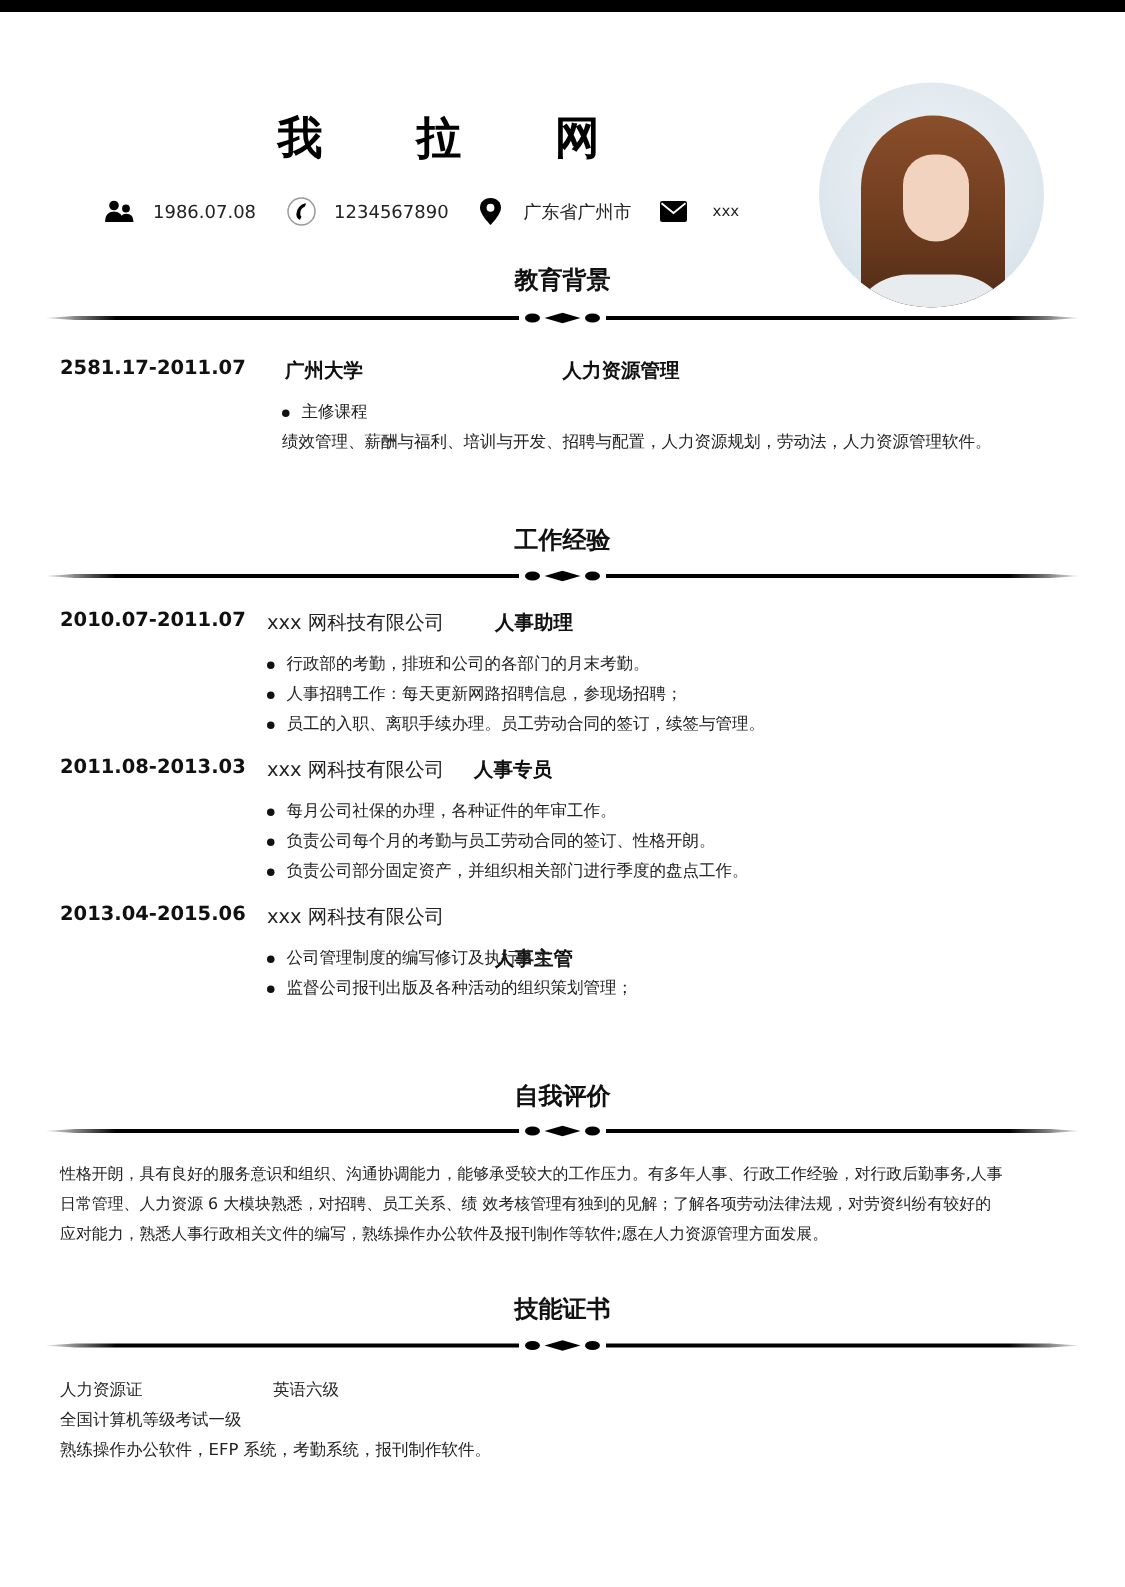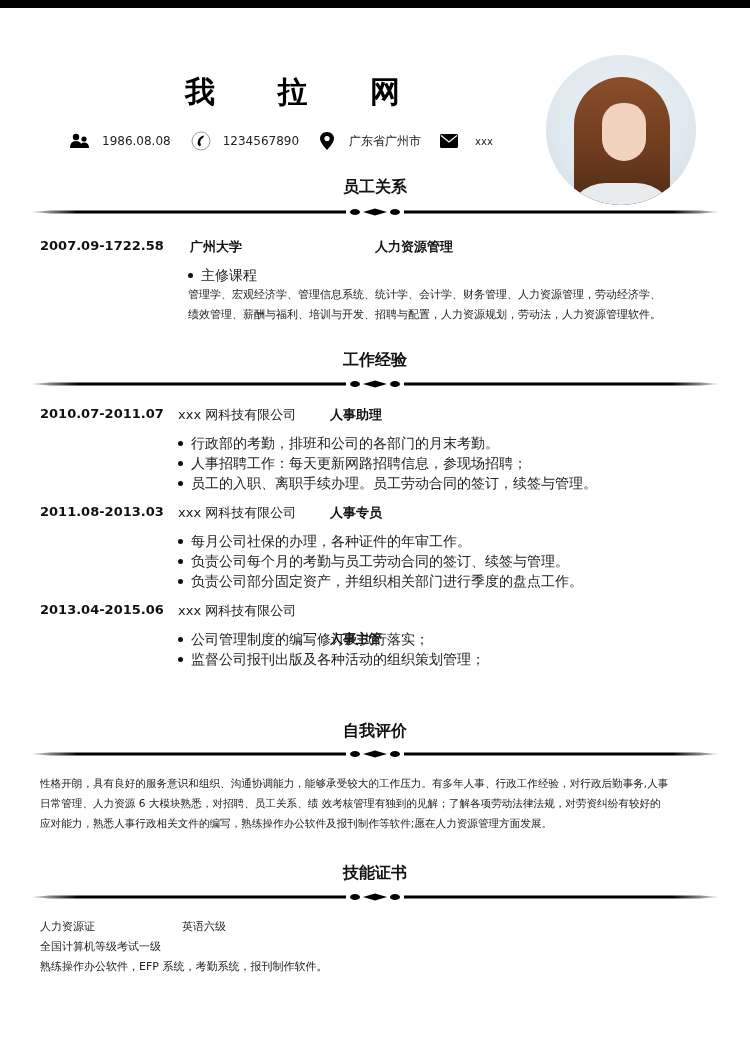--- a/index.html
+++ b/index.html
@@ -23,21 +23,21 @@
 
   .section-title { position: absolute; left: 0; width: 750px; text-align: center; font-size: 16px; font-weight: bold; color: #111; }
   .divider { position: absolute; left: 30px; width: 690px; height: 10px; }
 
   .date { position: absolute; font-size: 13px; font-weight: bold; color: #111; }
   .school { position: absolute; font-size: 13px; font-weight: bold; color: #111; margin-left: 12px; }
   .major { position: absolute; font-size: 13px; font-weight: bold; color: #111; }
   .company { position: absolute; font-size: 13px; color: #222; }
   .position { position: absolute; font-size: 13px; font-weight: bold; color: #111; }
 
-  .bullets { position: absolute; list-style: none; font-size: 14px; color: #222; }
+  .bullets { position: absolute; list-style: none; font-size: 11px; color: #222; }
   .bullets li { height: 20px; line-height: 20px; display: flex; align-items: center; }
   .bullets li .dot { width: 5px; height: 5px; border-radius: 50%; background: #111; margin-right: 8px; flex: none; }
 
   .para { position: absolute; font-size: 11px; color: #222; line-height: 20px; }
   .para-line { height: 20px; white-space: nowrap; }
 </style>
 </head>
 <body>
 
 <div class="top-bar"></div>
@@ -47,21 +47,21 @@
 <div class="contact-row">
   <div class="ci">
     <span class="icon">
       <svg width="20" height="16" viewBox="0 0 20 16">
         <circle cx="6" cy="4" r="3.2" fill="#000"></circle>
         <path d="M0 15 Q0 8 6 8 Q12 8 12 15 Z" fill="#000"></path>
         <circle cx="14" cy="6" r="2.6" fill="#000"></circle>
         <path d="M10 15 Q10 9.5 14 9.5 Q19 9.5 19 15 Z" fill="#000"></path>
       </svg>
     </span>
-    <span class="txt">1986.08.08</span>
+    <span class="txt">1986.07.08</span>
   </div>
   <div class="ci" style="margin-left:20px">
     <span class="icon">
       <svg width="20" height="20" viewBox="0 0 20 20">
         <circle cx="10" cy="10" r="9" fill="#fff" stroke="#999" stroke-width="1"></circle>
         <path d="M12.5 4.5 Q7 6 6.5 12 Q7 15 9 15.5 L10 13.5 Q8.8 12.5 9.3 10 Q10 7.5 12 7 L13 5 Z" fill="#000"></path>
       </svg>
     </span>
     <span class="txt">1234567890</span>
   </div>
@@ -84,52 +84,51 @@
     <span class="txt" style="font-size:10px;margin-left:16px">xxx</span>
   </div>
 </div>
 
 <div class="photo">
   <div class="hair"></div>
   <div class="coat"></div>
   <div class="face"></div>
 </div>
 
-<div class="section-title" style="top:177px">员工关系</div>
+<div class="section-title" style="top:177px">教育背景</div>
 <svg class="divider" style="top:207px" viewBox="0 0 690 10">
   <defs>
     <linearGradient id="gl" x1="0" x2="1">
         <stop offset="0" stop-color="#000" stop-opacity="0.1"></stop>
         <stop offset="0.15" stop-color="#000"></stop>
         <stop offset="1" stop-color="#000"></stop>
       </linearGradient>
     <linearGradient id="gr" x1="0" x2="1">
         <stop offset="0" stop-color="#000"></stop>
         <stop offset="0.85" stop-color="#000"></stop>
         <stop offset="1" stop-color="#000" stop-opacity="0.1"></stop>
       </linearGradient>
   </defs>
   <path d="M0 5 L20 3.6 L316 3.6 L316 6.4 L20 6.4 Z" fill="url(#gl)"></path>
   <ellipse cx="325" cy="5" rx="5" ry="3" fill="#000"></ellipse>
   <path d="M333 5 L345 1.5 L357 5 L345 8.5 Z" fill="#000"></path>
   <ellipse cx="365" cy="5" rx="5" ry="3" fill="#000"></ellipse>
   <path d="M374 3.6 L670 3.6 L690 5 L670 6.4 L374 6.4 Z" fill="url(#gr)"></path>
 </svg>
 
-<div class="date" style="left:40px;top:238px">2007.09-1722.58</div>
+<div class="date" style="left:40px;top:238px">2581.17-2011.07</div>
 <div class="school" style="left:178px;top:238px">广州大学</div>
 <div class="major" style="left:375px;top:238px">人力资源管理</div>
 <ul class="bullets" style="left:188px;top:265px">
   <li>
       <span class="dot"></span>
       <span>主修课程</span>
     </li>
 </ul>
 <div class="para" style="left:188px;top:285px">
-  <div class="para-line">管理学、宏观经济学、管理信息系统、统计学、会计学、财务管理、人力资源管理，劳动经济学、</div>
   <div class="para-line">绩效管理、薪酬与福利、培训与开发、招聘与配置，人力资源规划，劳动法，人力资源管理软件。</div>
 </div>
 
 <div class="section-title" style="top:350px">工作经验</div>
 <svg class="divider" style="top:379px" viewBox="0 0 690 10">
   <path d="M0 5 L20 3.6 L316 3.6 L316 6.4 L20 6.4 Z" fill="url(#gl)"></path>
   <ellipse cx="325" cy="5" rx="5" ry="3" fill="#000"></ellipse>
   <path d="M333 5 L345 1.5 L357 5 L345 8.5 Z" fill="#000"></path>
   <ellipse cx="365" cy="5" rx="5" ry="3" fill="#000"></ellipse>
   <path d="M374 3.6 L670 3.6 L690 5 L670 6.4 L374 6.4 Z" fill="url(#gr)"></path>
@@ -148,29 +147,29 @@
       <span>人事招聘工作：每天更新网路招聘信息，参现场招聘；</span>
     </li>
   <li>
       <span class="dot"></span>
       <span>员工的入职、离职手续办理。员工劳动合同的签订，续签与管理。</span>
     </li>
 </ul>
 
 <div class="date" style="left:40px;top:504px">2011.08-2013.03</div>
 <div class="company" style="left:178px;top:504px">xxx 网科技有限公司</div>
-<div class="position" style="left:330px;top:504px">人事专员</div>
+<div class="position" style="left:316px;top:504px">人事专员</div>
 <ul class="bullets" style="left:178px;top:531px">
   <li>
       <span class="dot"></span>
       <span>每月公司社保的办理，各种证件的年审工作。</span>
     </li>
   <li>
       <span class="dot"></span>
-      <span>负责公司每个月的考勤与员工劳动合同的签订、续签与管理。</span>
+      <span>负责公司每个月的考勤与员工劳动合同的签订、性格开朗。</span>
     </li>
   <li>
       <span class="dot"></span>
       <span>负责公司部分固定资产，并组织相关部门进行季度的盘点工作。</span>
     </li>
 </ul>
 
 <div class="date" style="left:40px;top:602px">2013.04-2015.06</div>
 <div class="company" style="left:178px;top:602px">xxx 网科技有限公司</div>
 <div class="position" style="left:330px;top:630px">人事主管</div>

